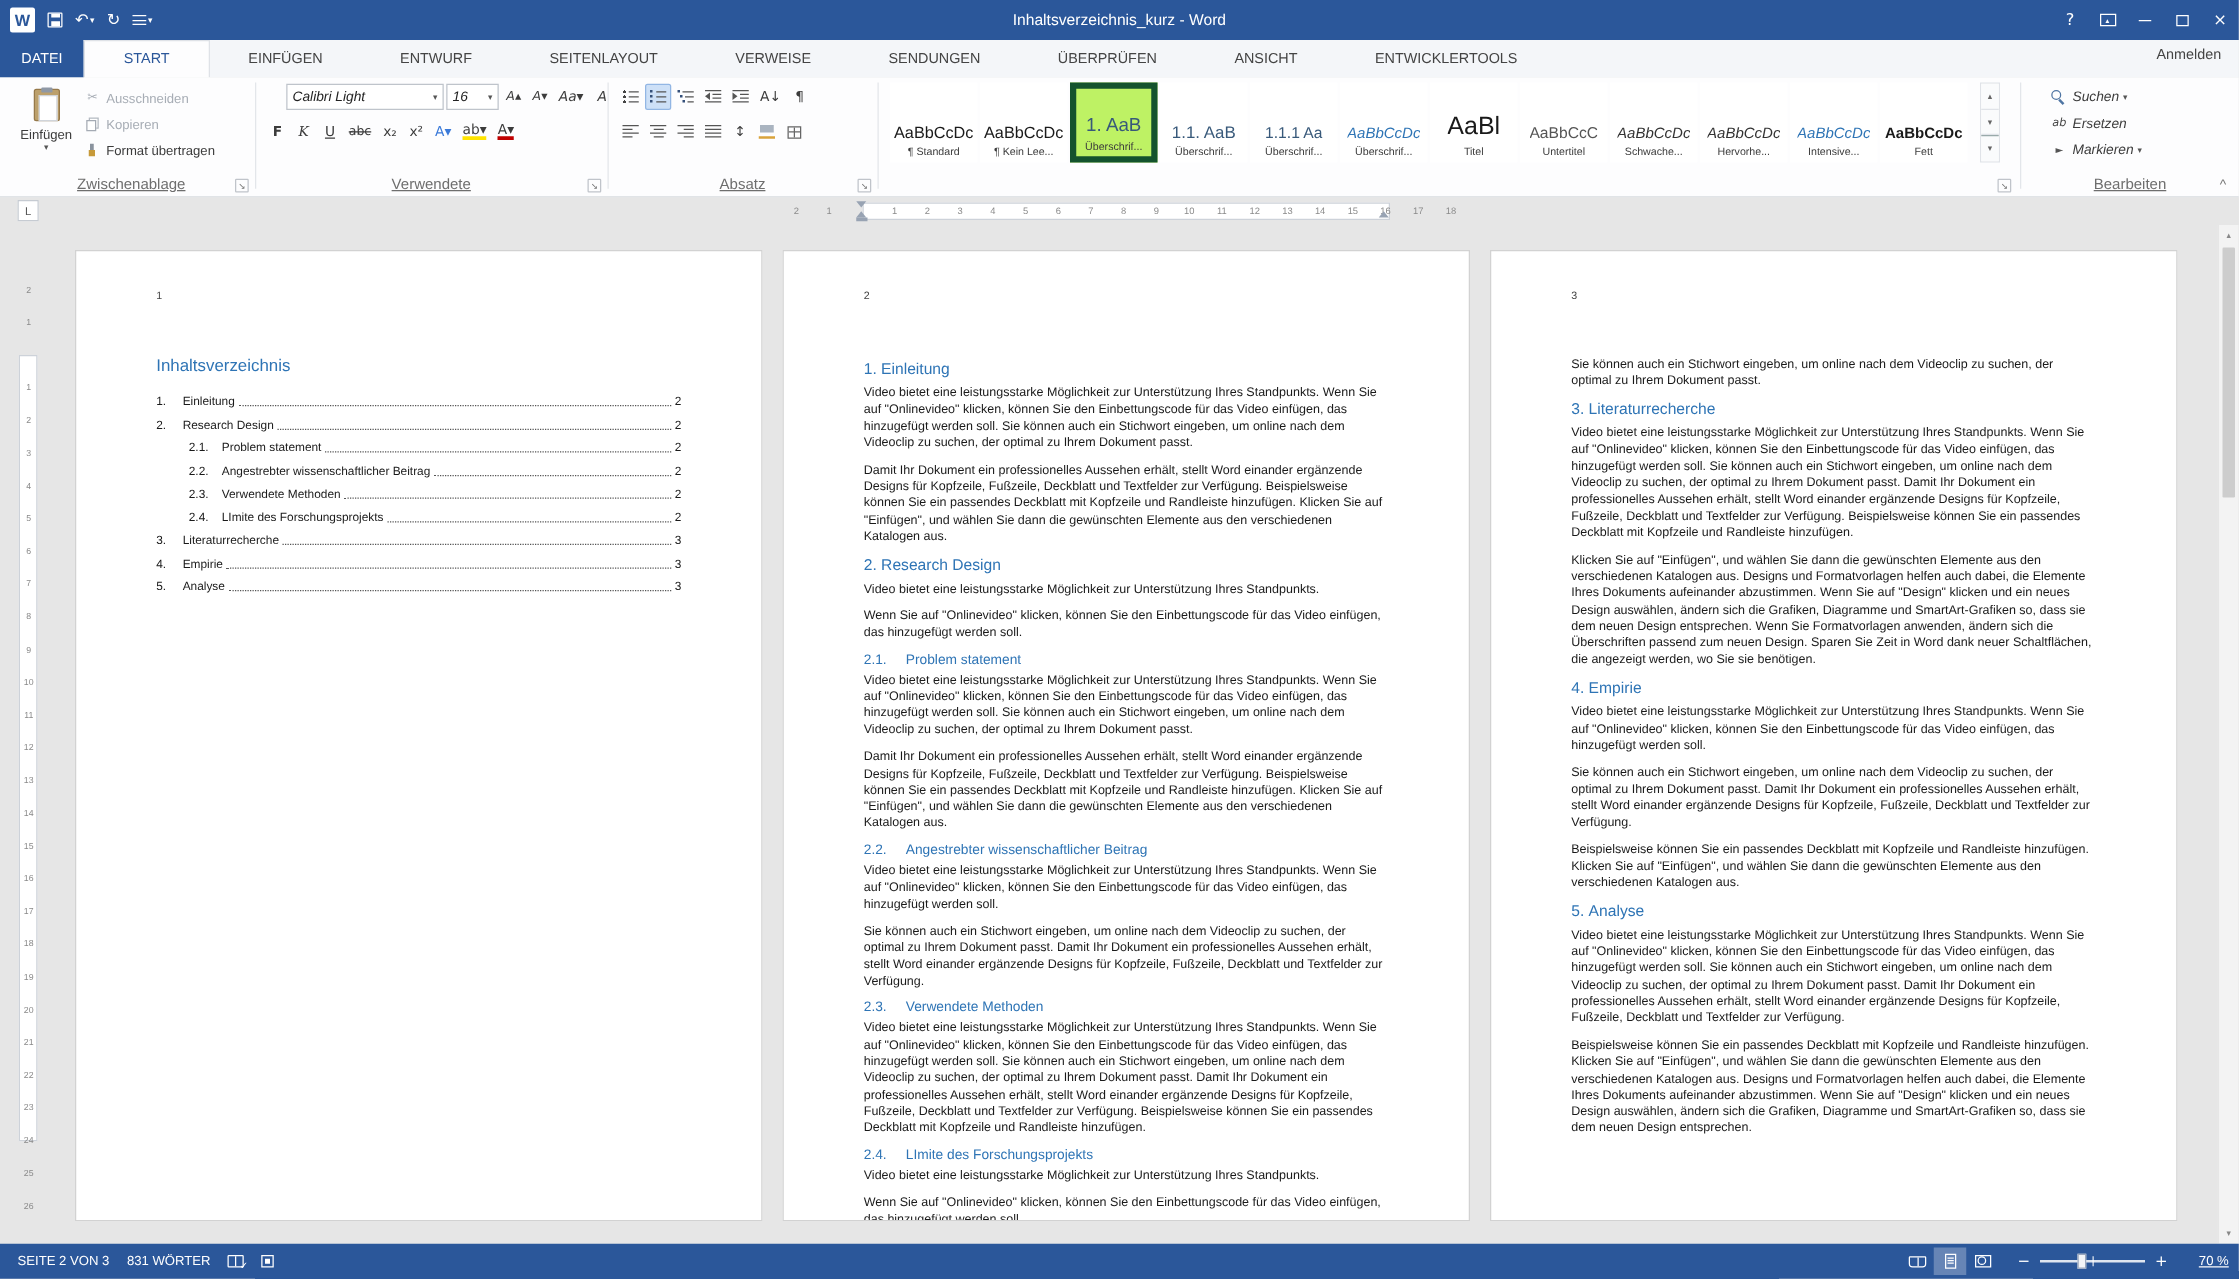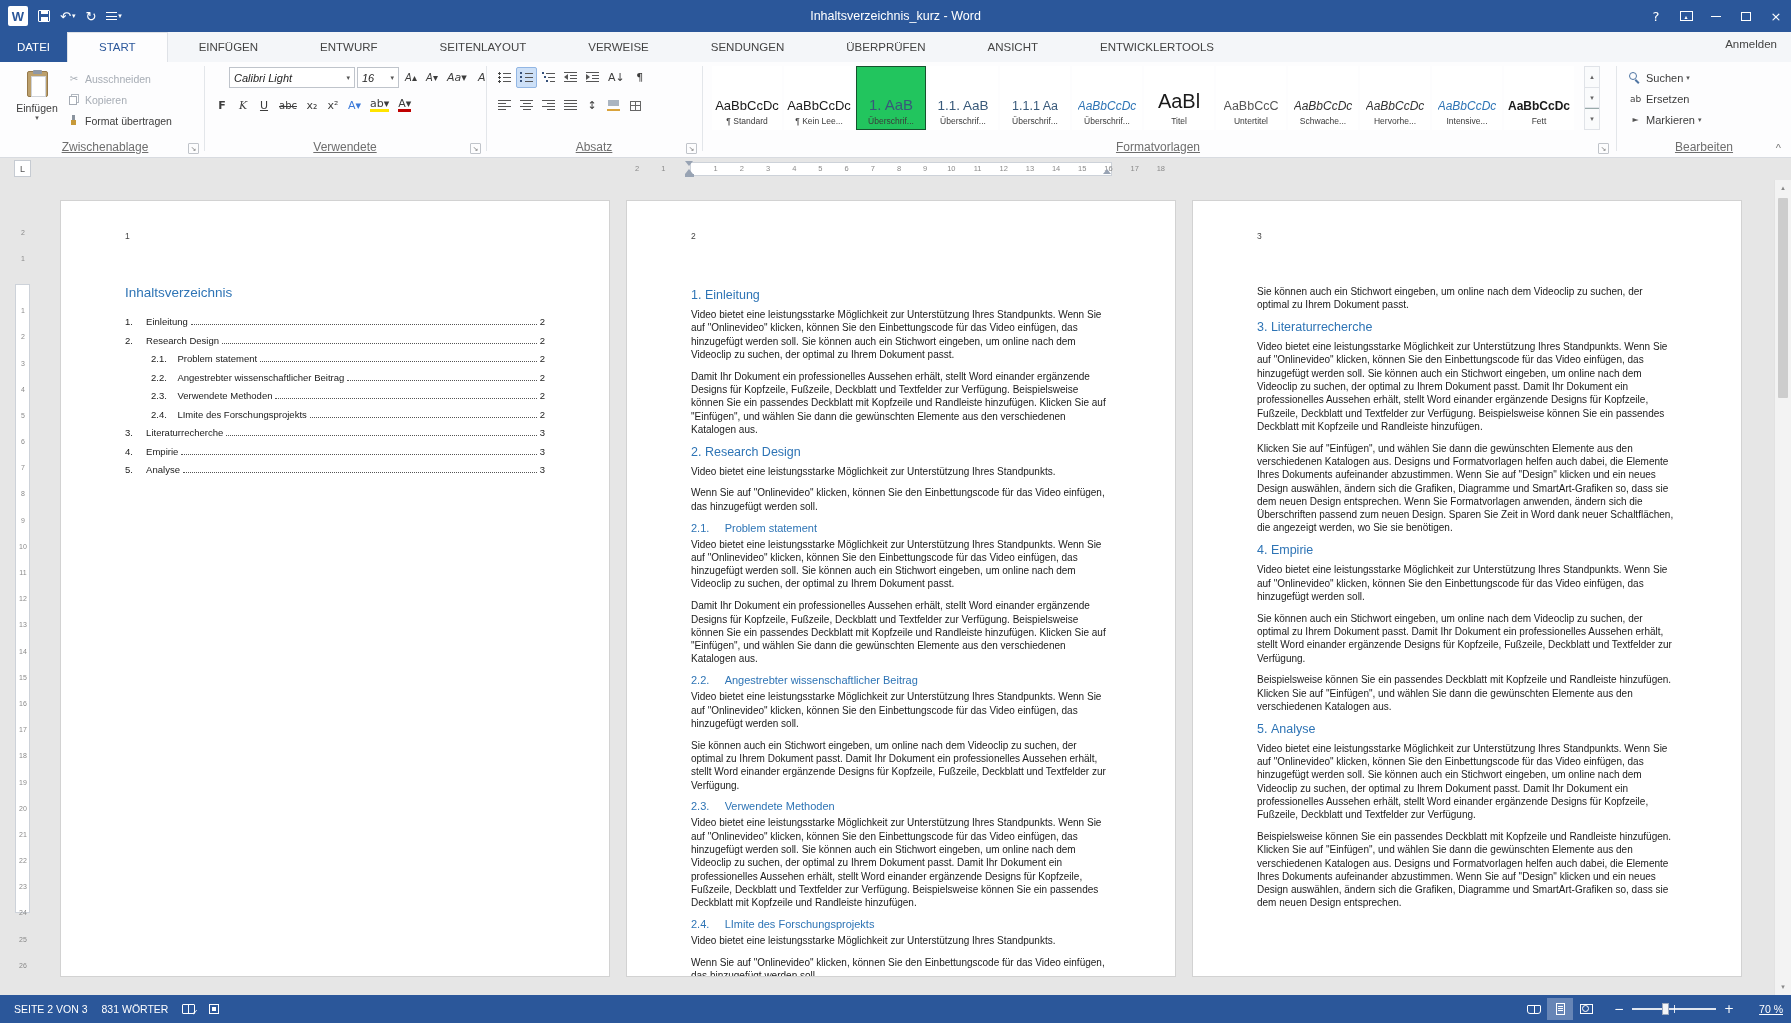--- a/index.html
+++ b/index.html
@@ -126,21 +126,21 @@
   
   .combo { height:21px; background:#fff; border:1px solid #bfc4cb; display:flex; align-items:center;
     padding:0 4px; font-size:11px; color:#222; margin-right:2px; }
   .combo .cval { flex:1; white-space:nowrap; overflow:hidden; }
   .combo .carr { font-size:7px; color:#555; margin-left:4px; font-family:"DejaVu Sans",sans-serif; }
 
   
   .cards { position:absolute; left:8px; top:4px; display:flex; }
   .style-card { width:70px; height:64px; background:#fff; border:1px solid transparent; margin-right:2px;
     display:flex; flex-direction:column; align-items:center; justify-content:flex-end; padding-bottom:3px; }
-  .style-card.selected { border:1px solid #14532d; background:#22c55e; }
+  .style-card.selected { border:5px solid #14532d; background:#bef264; }
   .style-sample { flex:1; display:flex; align-items:flex-end; font-size:13px; color:#1a1a1a; white-space:nowrap; overflow:hidden; }
   .style-label { font-size:8.5px; color:#3b3b3b; margin-top:3px; white-space:nowrap; }
   .style-card.t-h1s .style-sample { font-size:15px; color:#38597a; }
   .style-card.t-h2s .style-sample { font-size:13.5px; color:#38597a; }
   .style-card.t-h3s .style-sample { font-size:12.5px; color:#38597a; }
   .style-card.t-h4s .style-sample { font-size:12px; color:#2e74b5; font-style:italic; }
   .style-card.t-title .style-sample { font-size:20px; }
   .style-card.t-subtitle .style-sample { font-size:12.5px; color:#555; }
   .style-card.t-italic .style-sample { font-size:12px; font-style:italic; color:#333; }
   .style-card.t-boldstyle .style-sample { font-size:12px; font-weight:bold; }
@@ -498,27 +498,26 @@
           <div class="style-card t-boldstyle">
           <span class="style-sample">AaBbCcDc</span>
           <span class="style-label">Fett</span>
         </div>
         </div>
       <div class="gal-scroll">
         <span class="gal-btn">▴</span>
         <span class="gal-btn">▾</span>
         <span class="gal-btn gmore">▾</span>
       </div>
-      <span class="glabel">Formatvorlagen</span>
       <span class="launcher">↘</span>
     </div>
     <div class="gsep" style="left:1616px;"></div>
 
     <div class="rgroup" style="left:1624px;width:160px;">
-      <div style="position:absolute;left:4px;top:5px;">
+      <div style="position:absolute;left:16px;top:5px;font-style:italic;">
           <div class="ed-item t-find">
           <span class="mini-ic"></span>
           <span>Suchen</span>
           <span class="ed-arrow">▾</span>
         </div>
           <div class="ed-item t-replace">
           <span class="mini-ic">ab</span>
           <span>Ersetzen</span>
           <span class="ed-arrow"></span>
         </div>

